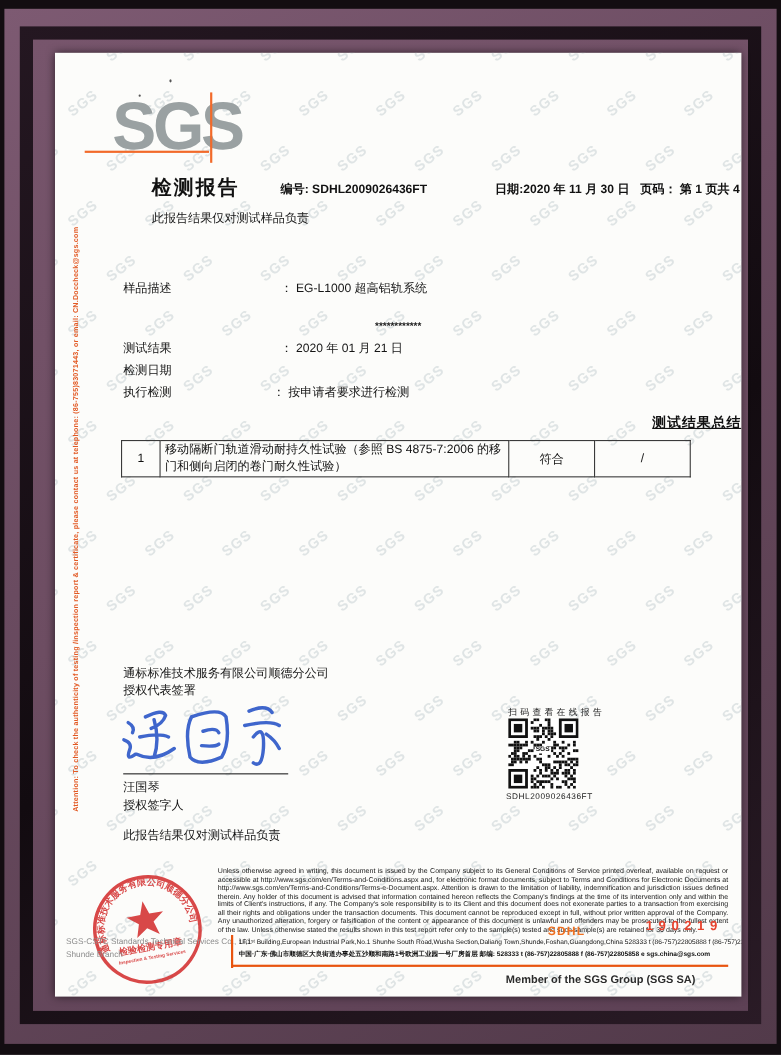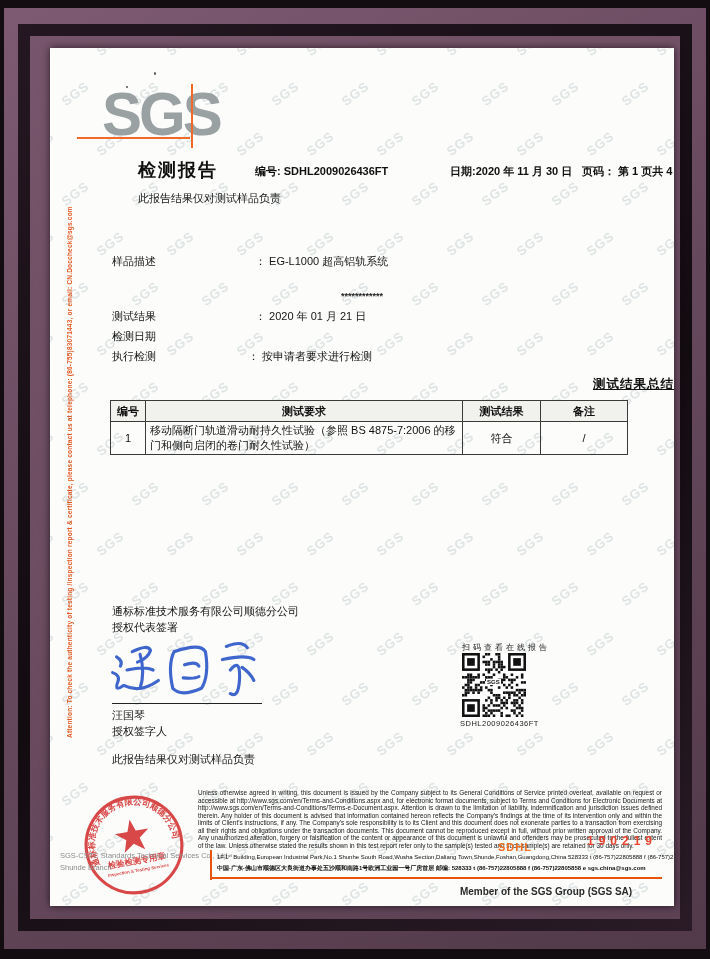--- a/index.html
+++ b/index.html
@@ -278,26 +278,20 @@
     <div class="abs section-title" style="left:0;top:328px;width:624px;text-align:right;">测试结果总结</div>
 
     <table class="results abs" style="left:60px;top:352px;">
       <colgroup>
           <col style="width:35px">
           <col style="width:317px">
           <col style="width:78px">
           <col style="width:87px">
         </colgroup>
       <tbody>
-          <tr>
-        <th>编号</th>
-        <th>测试要求</th>
-        <th>测试结果</th>
-        <th>备注</th>
-      </tr>
       <tr>
         <td class="cell-center">1</td>
         <td class="req-cell">移动隔断门轨道滑动耐持久性试验（参照 BS 4875-7:2006 的移门和侧向启闭的卷门耐久性试验）</td>
         <td class="cell-center">符合</td>
         <td class="cell-center">/</td>
       </tr>
     </tbody>
       </table>
 
     <div class="abs txt" style="left:62px;top:556px;">通标标准技术服务有限公司顺德分公司</div>

